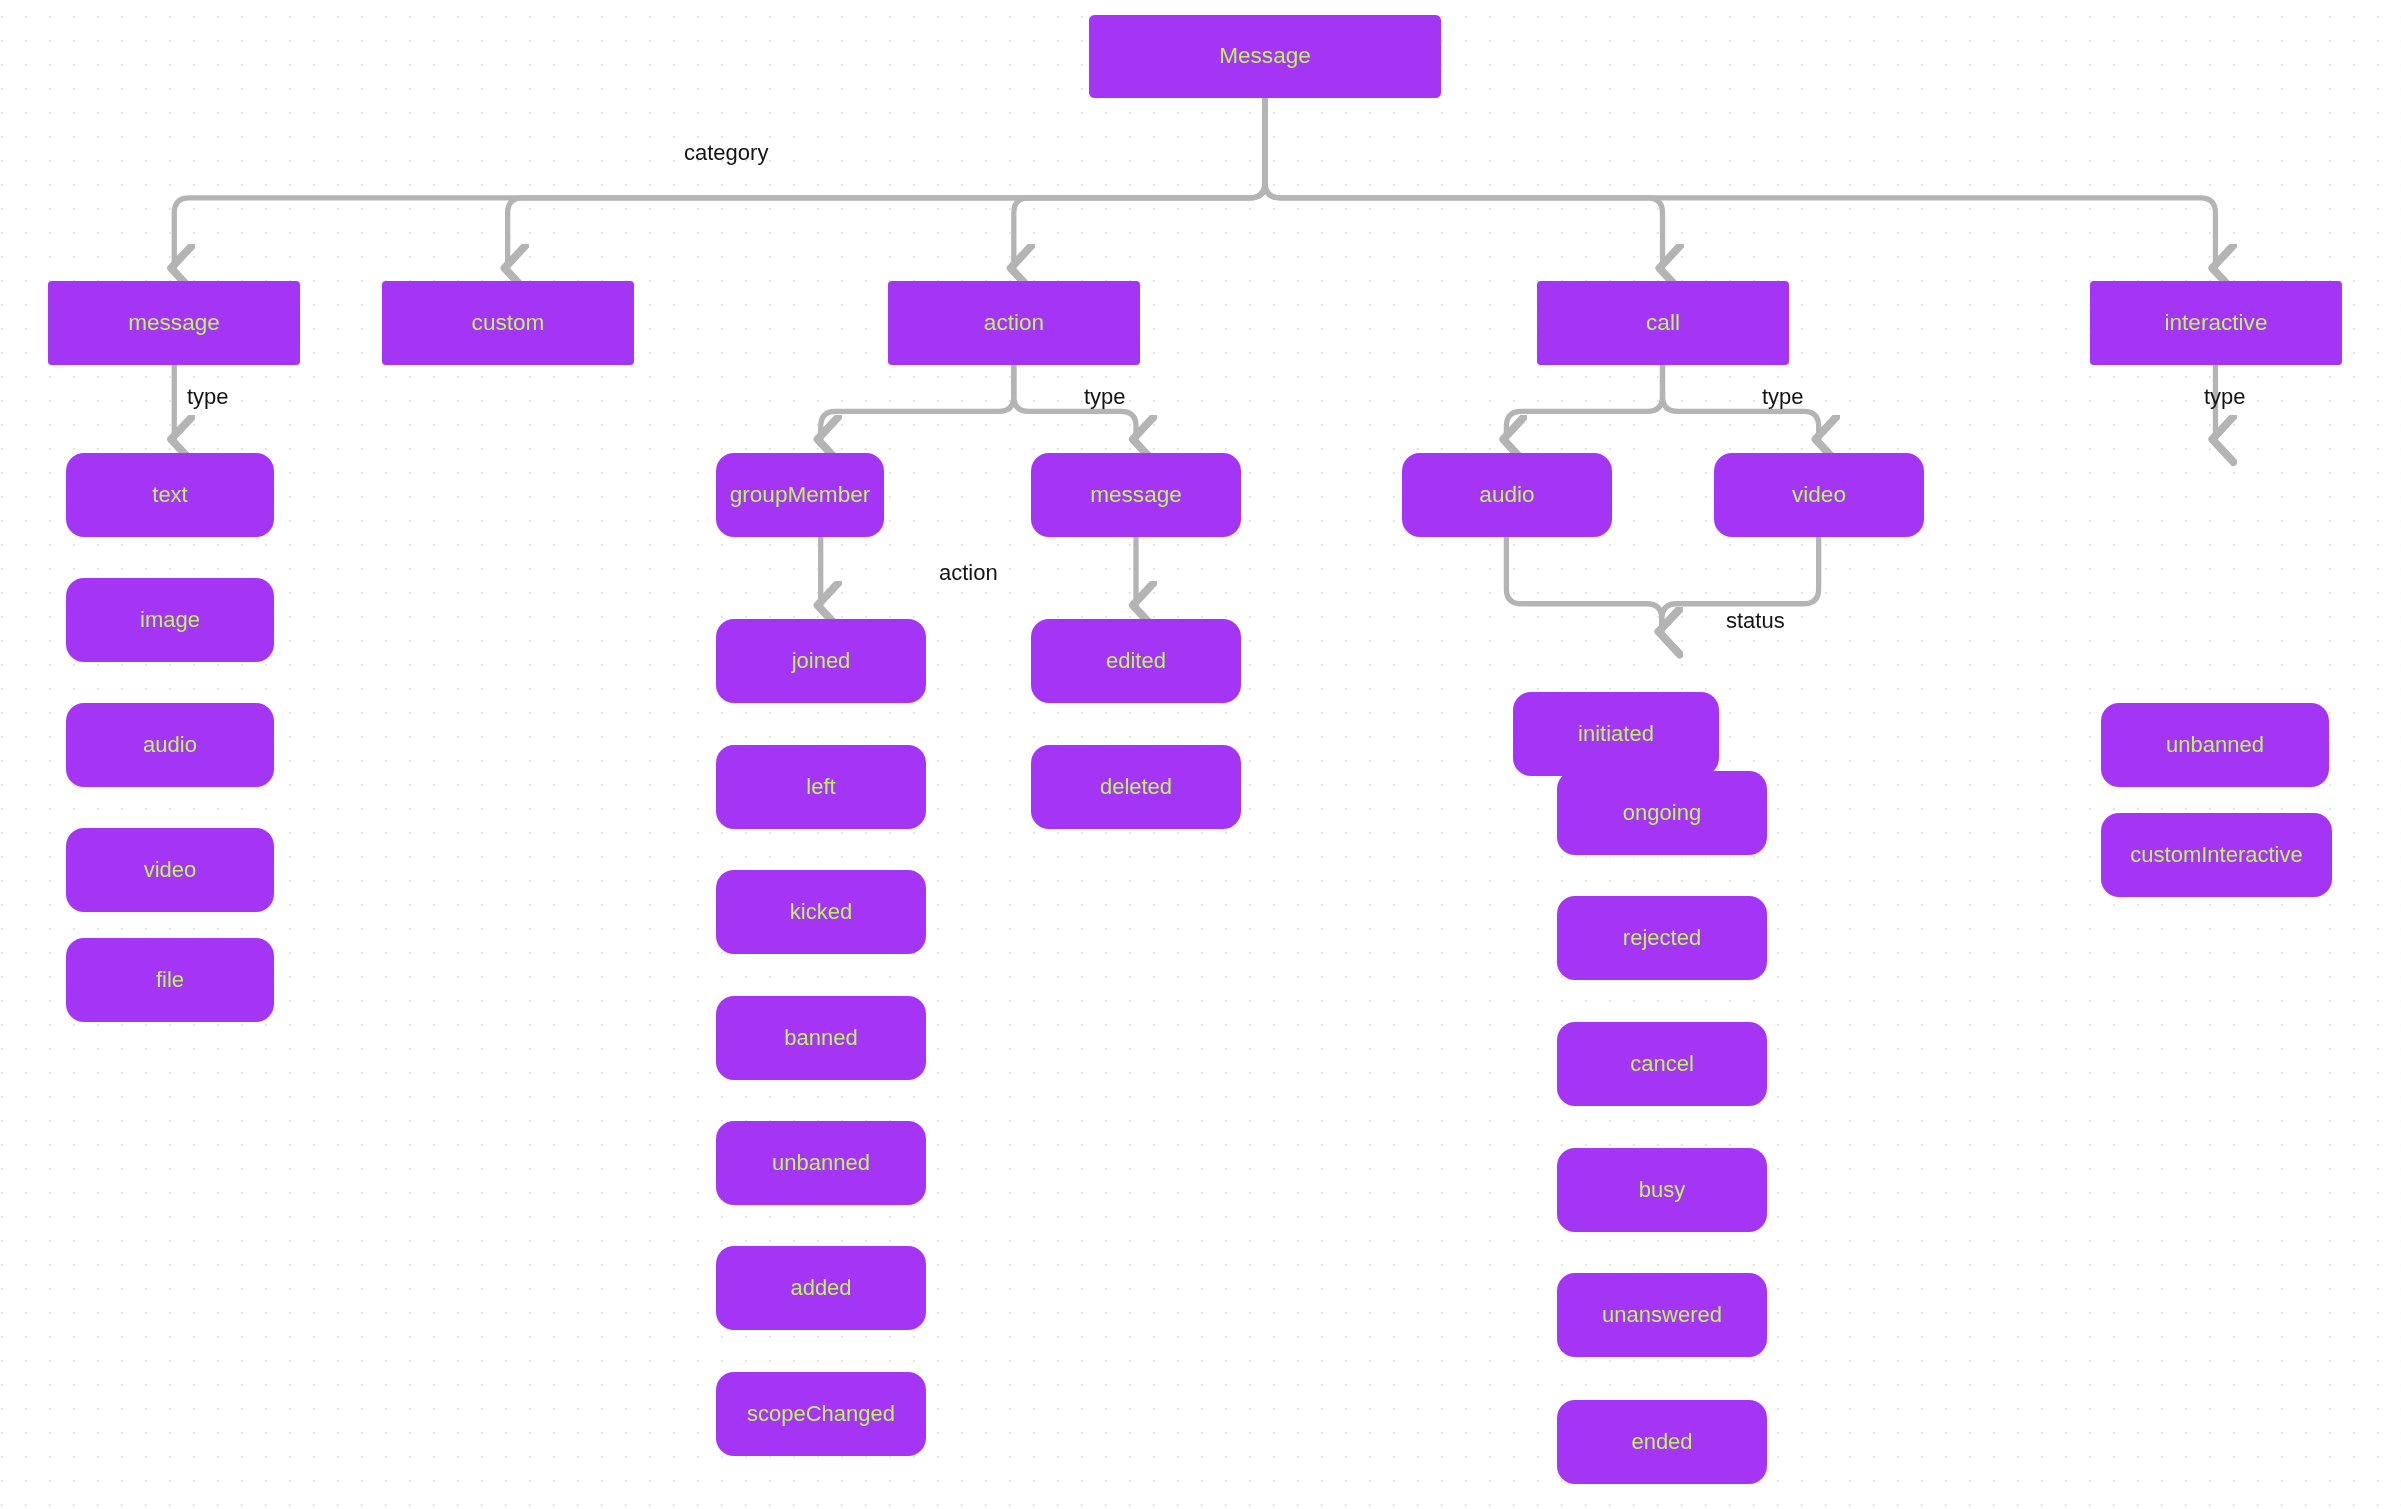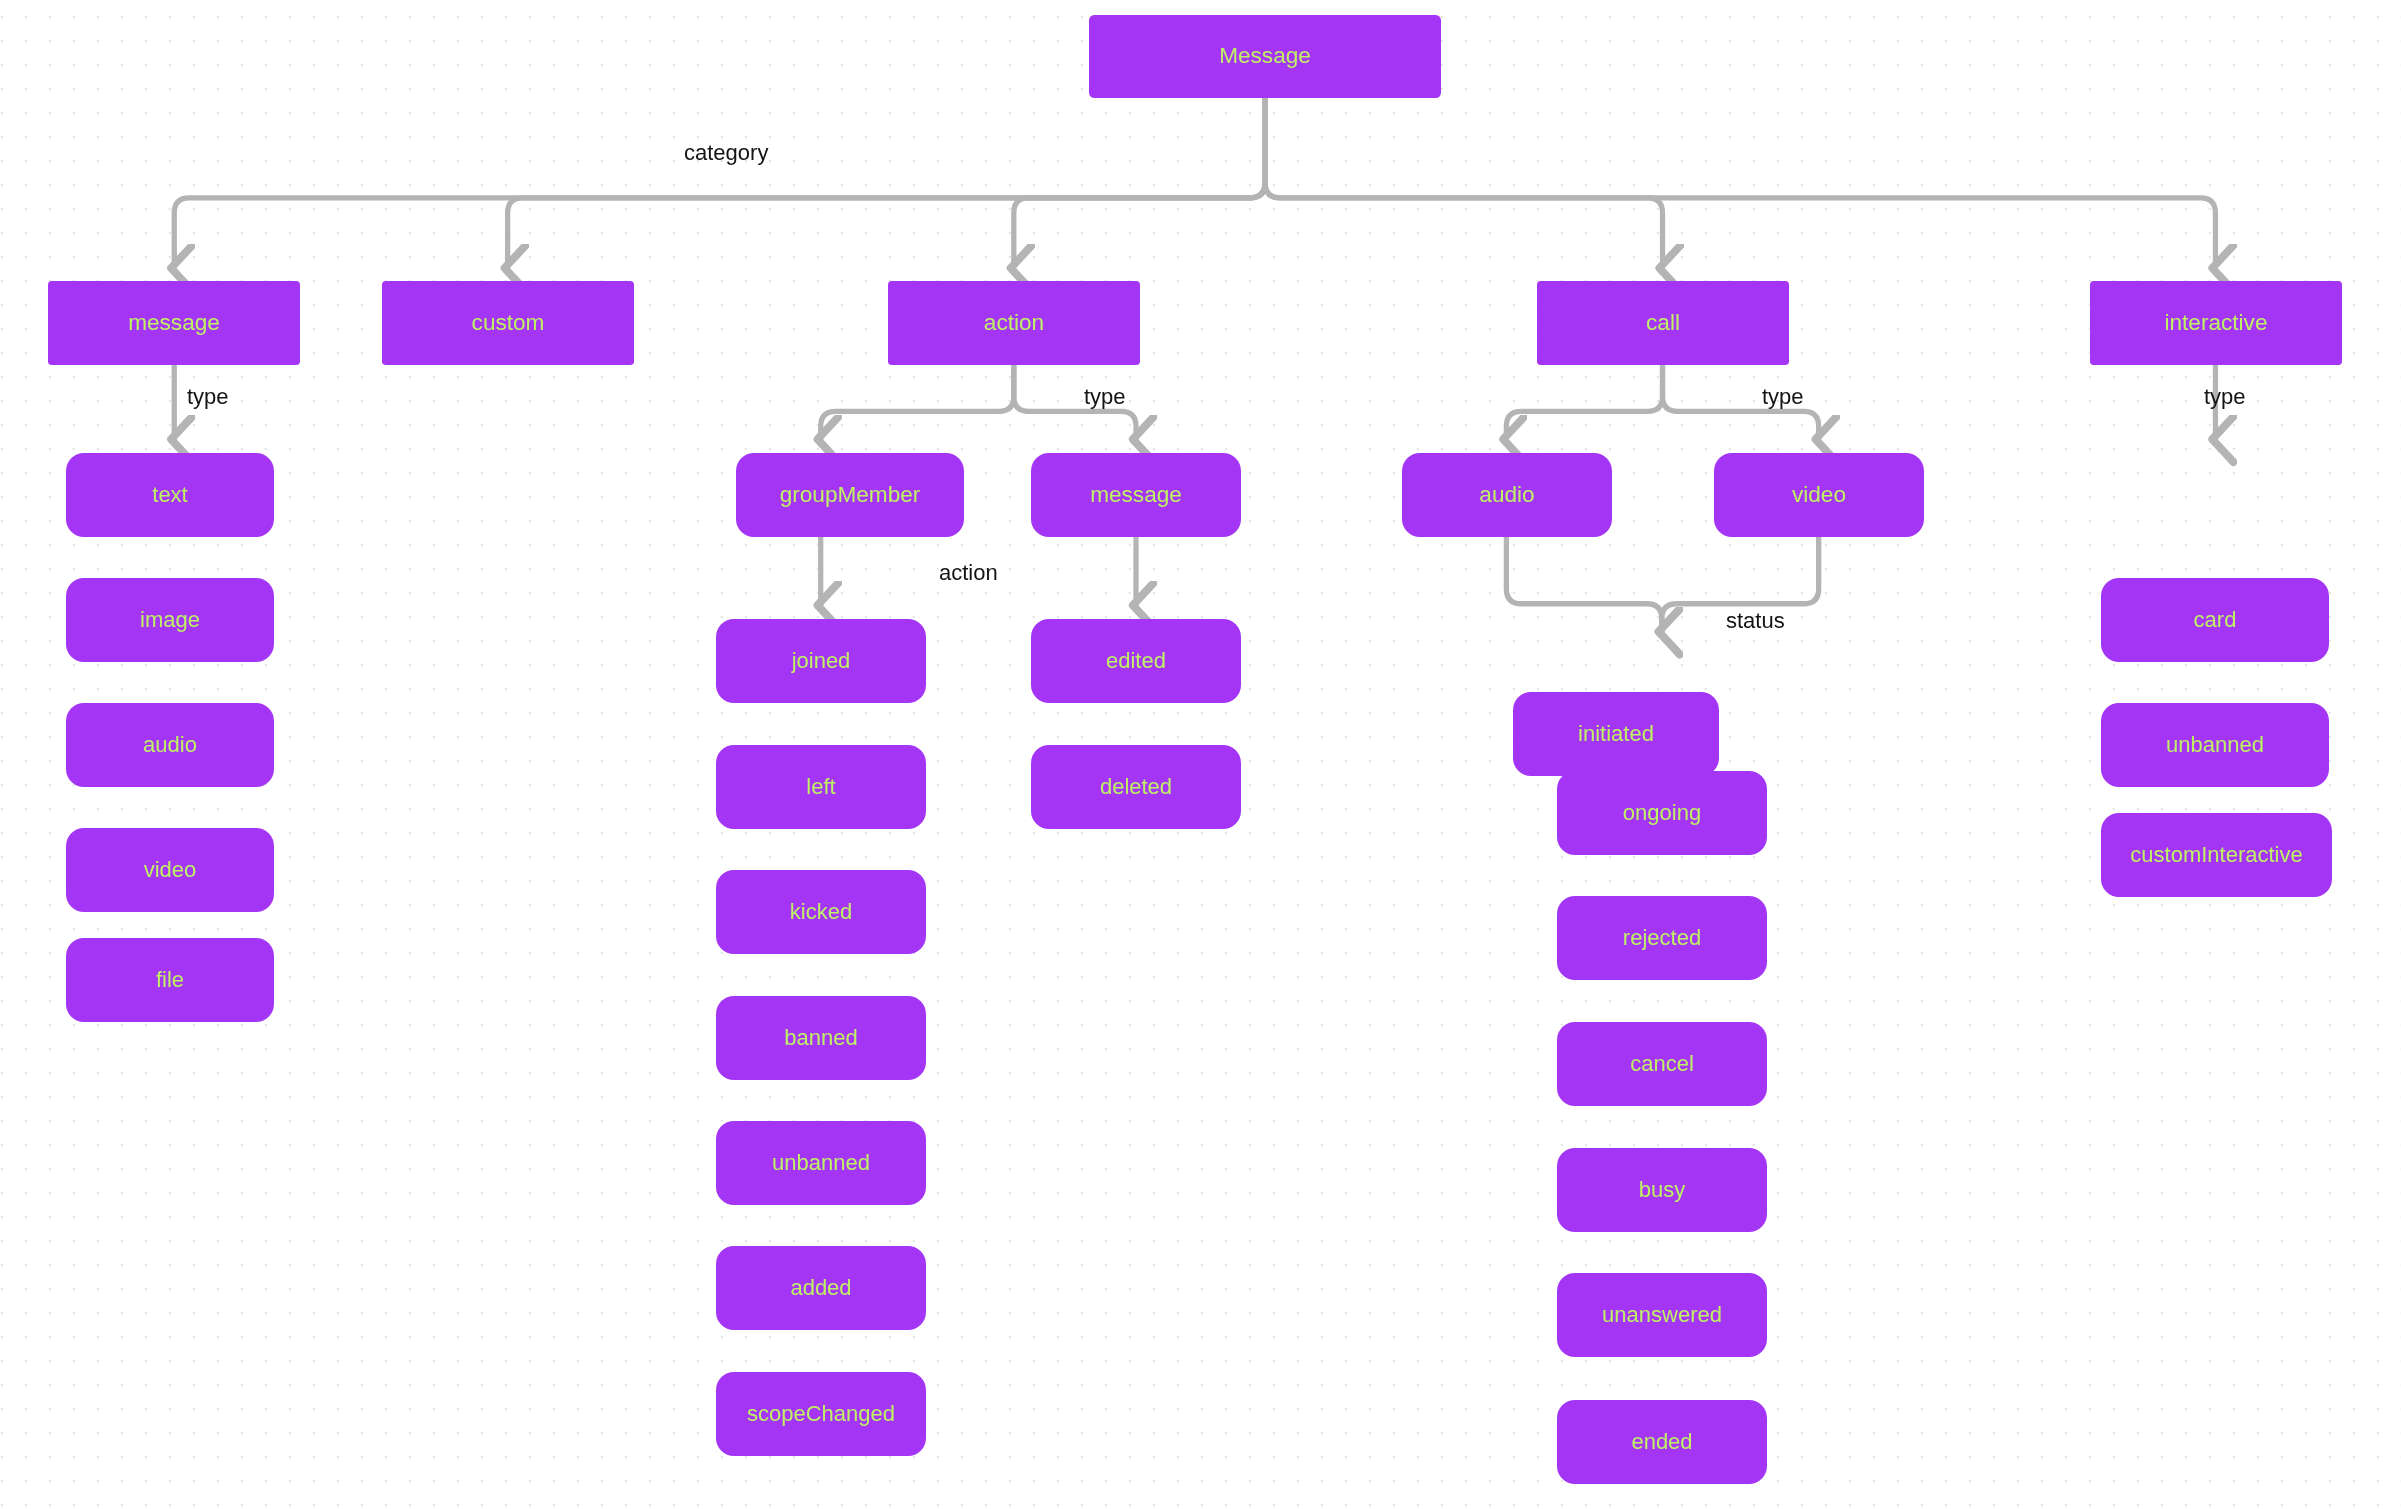--- a/index.html
+++ b/index.html
@@ -141,21 +141,21 @@
   <div class="node leaf" style="left:66px; top:703px; width:208px; height:84px;">
     <span>audio</span>
   </div>
   <div class="node leaf" style="left:66px; top:828px; width:208px; height:84px;">
     <span>video</span>
   </div>
   <div class="node leaf" style="left:66px; top:938px; width:208px; height:84px;">
     <span>file</span>
   </div>
 
-  <div class="node sub" style="left:716px; top:453px; width:228px; height:84px;margin-left:20px;">
+  <div class="node sub" style="left:716px; top:453px; width:168px; height:84px;">
     <span>groupMember</span>
   </div>
   <div class="node leaf" style="left:716px; top:619px; width:210px; height:84px;">
     <span>joined</span>
   </div>
   <div class="node leaf" style="left:716px; top:745px; width:210px; height:84px;">
     <span>left</span>
   </div>
   <div class="node leaf" style="left:716px; top:870px; width:210px; height:84px;">
     <span>kicked</span>
@@ -205,23 +205,20 @@
   <div class="node leaf" style="left:1557px; top:1148px; width:210px; height:84px;">
     <span>busy</span>
   </div>
   <div class="node leaf" style="left:1557px; top:1273px; width:210px; height:84px;">
     <span>unanswered</span>
   </div>
   <div class="node leaf" style="left:1557px; top:1400px; width:210px; height:84px;">
     <span>ended</span>
   </div>
 
-  <div class="node leaf" style="left:2101px; top:578px; width:228px; height:84px;">
-    <span>card</span>
-  </div>
   <div class="node leaf" style="left:2101px; top:703px; width:228px; height:84px;">
     <span>unbanned</span>
   </div>
   <div class="node leaf" style="left:2101px; top:813px; width:231px; height:84px;">
     <span>customInteractive</span>
   </div>
 
 </div>
 
 

